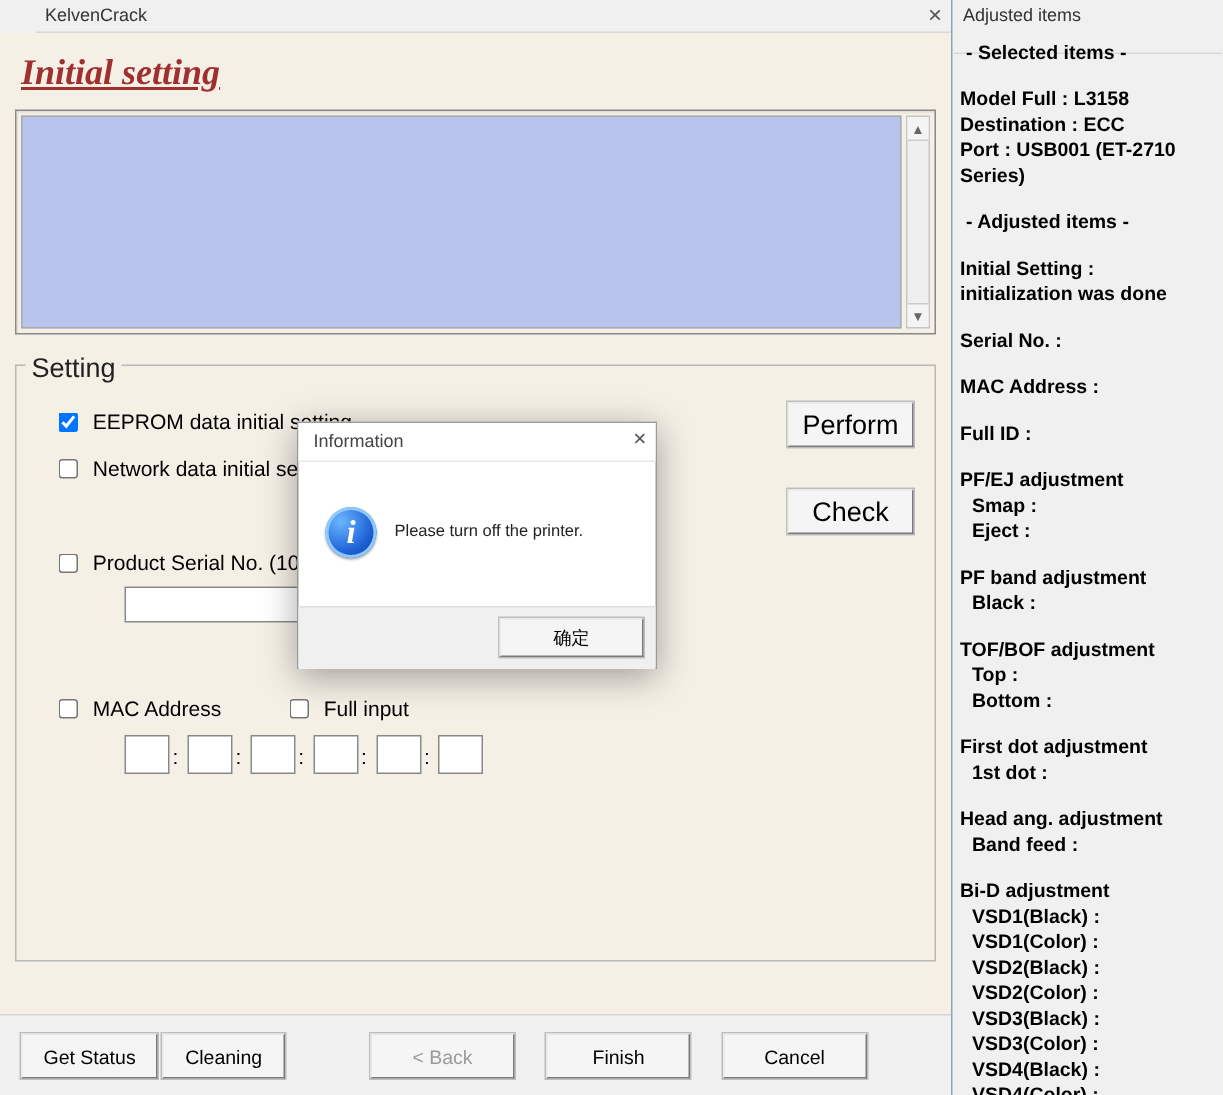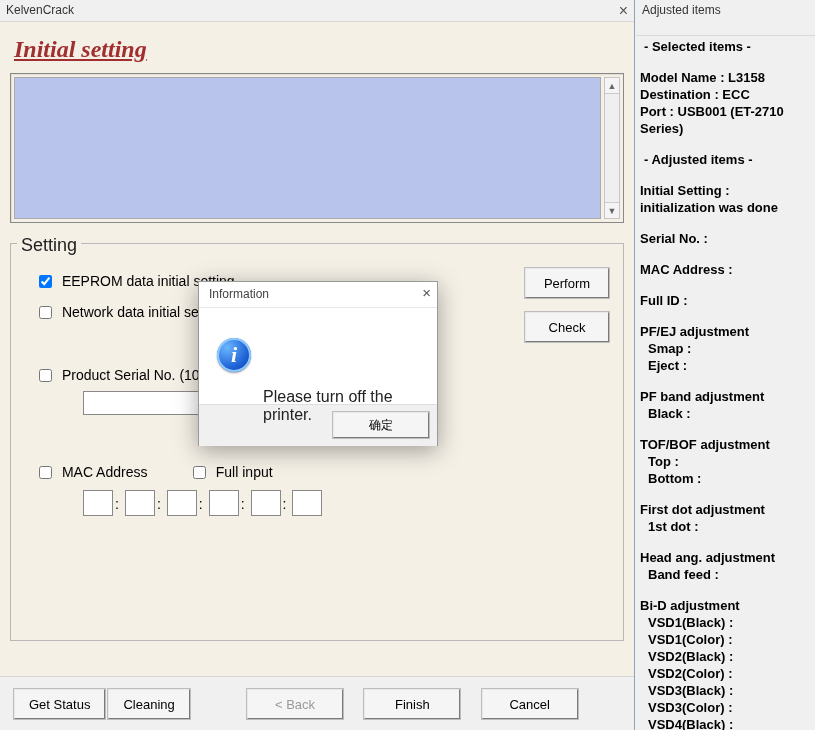--- a/index.html
+++ b/index.html
@@ -23,20 +23,21 @@
     background: #f0f0f0;
     border-right: 1px solid #8da5b8;
   }
   .titlebar {
     position: relative;
     height: 22px;
     font-size: 12px;
     color: #333;
     padding: 3px 8px 0 6px;
     border-bottom: 1px solid #d8d8d8;
+    margin-left: 24px;
   }
   .close-x {
     position: absolute;
     right: 6px; top: 0;
     font-size: 16px;
     font-family: Arial, sans-serif;
     color: #555;
     cursor: pointer;
     line-height: 22px;
   }
@@ -119,26 +120,26 @@
 
   .right-buttons {
     position: absolute;
     right: 14px; top: 24px;
     width: 84px;
   }
   .win-btn {
     display: block;
     width: 84px;
     height: 30px;
-    margin-bottom: 14px;
+    margin-bottom: 28px;
     background: #f5f5f5;
     border: 1px solid #888;
     border-color: #e8e8e8 #7a7a7a #7a7a7a #e8e8e8;
     box-shadow: 0 0 0 1px #bdbdbd;
-    font-size: 13px;
+    font-size: 18px;
     font-family: inherit;
     cursor: pointer;
   }
 
   .serial-row {
     margin: 44px 0 0 10px;
     font-size: 14px;
   }
   .serial-row input[type=checkbox] { vertical-align: -2px; margin-right: 6px; }
   .serial-input {
@@ -233,21 +234,20 @@
   .side-body {
     position: absolute;
     left: 4px; right: 0; top: 22px; bottom: 0;
     font-size: 13px;
     line-height: 17px;
     font-weight: bold;
     color: #000;
     font-family: Arial, sans-serif;
     overflow: hidden;
     padding-top: 4px;
-    margin-top: 12px;
   }
   .side-body .line { white-space: pre; }
   .side-body .indent { padding-left: 8px; }
   .side-body .spacer { height: 14px; }
   .side-body .hdr { text-align: left; padding-left: 4px; }
 
   
   .modal {
     position: absolute;
     left: 198px; top: 281px;
@@ -289,21 +289,21 @@
     font-family: Georgia, "Times New Roman", serif;
     font-style: italic;
     font-weight: bold;
     font-size: 22px;
     text-align: center;
     line-height: 34px;
   }
   .modal-msg {
     position: absolute;
     left: 64px; right: 20px; top: 40px;
-    font-size: 16px; color: #222; margin-top: 40px;
+    font-size: 11px; color: #222;
   }
   .modal-btnbar {
     height: 42px;
     background: #f0f0f0;
     border-top: 1px solid #dfdfdf;
     text-align: right;
     padding: 7px 8px 0 0;
   }
   .modal-btnbar .bot-btn { width: 96px; height: 26px; font-size: 12px; }
 </style>
@@ -396,21 +396,21 @@
       <button class="bot-btn">Cancel</button>
     </div>
   </div>
 </div>
 
 <div class="side-panel">
   <div class="side-title">Adjusted items</div>
   <div class="side-body" id="side-body">
       <div class="line hdr">- Selected items -</div>
       <div class="spacer"></div>
-      <div class="line">Model Name : L3158</div>
+      <div class="line">Model Full : L3158</div>
       <div class="line">Destination : ECC</div>
       <div class="line">Port : USB001 (ET-2710</div>
       <div class="line">Series)</div>
       <div class="spacer"></div>
       <div class="line hdr">- Adjusted items -</div>
       <div class="spacer"></div>
       <div class="line">Initial Setting :</div>
       <div class="line">initialization was done</div>
       <div class="spacer"></div>
       <div class="line">Serial No. :</div>

